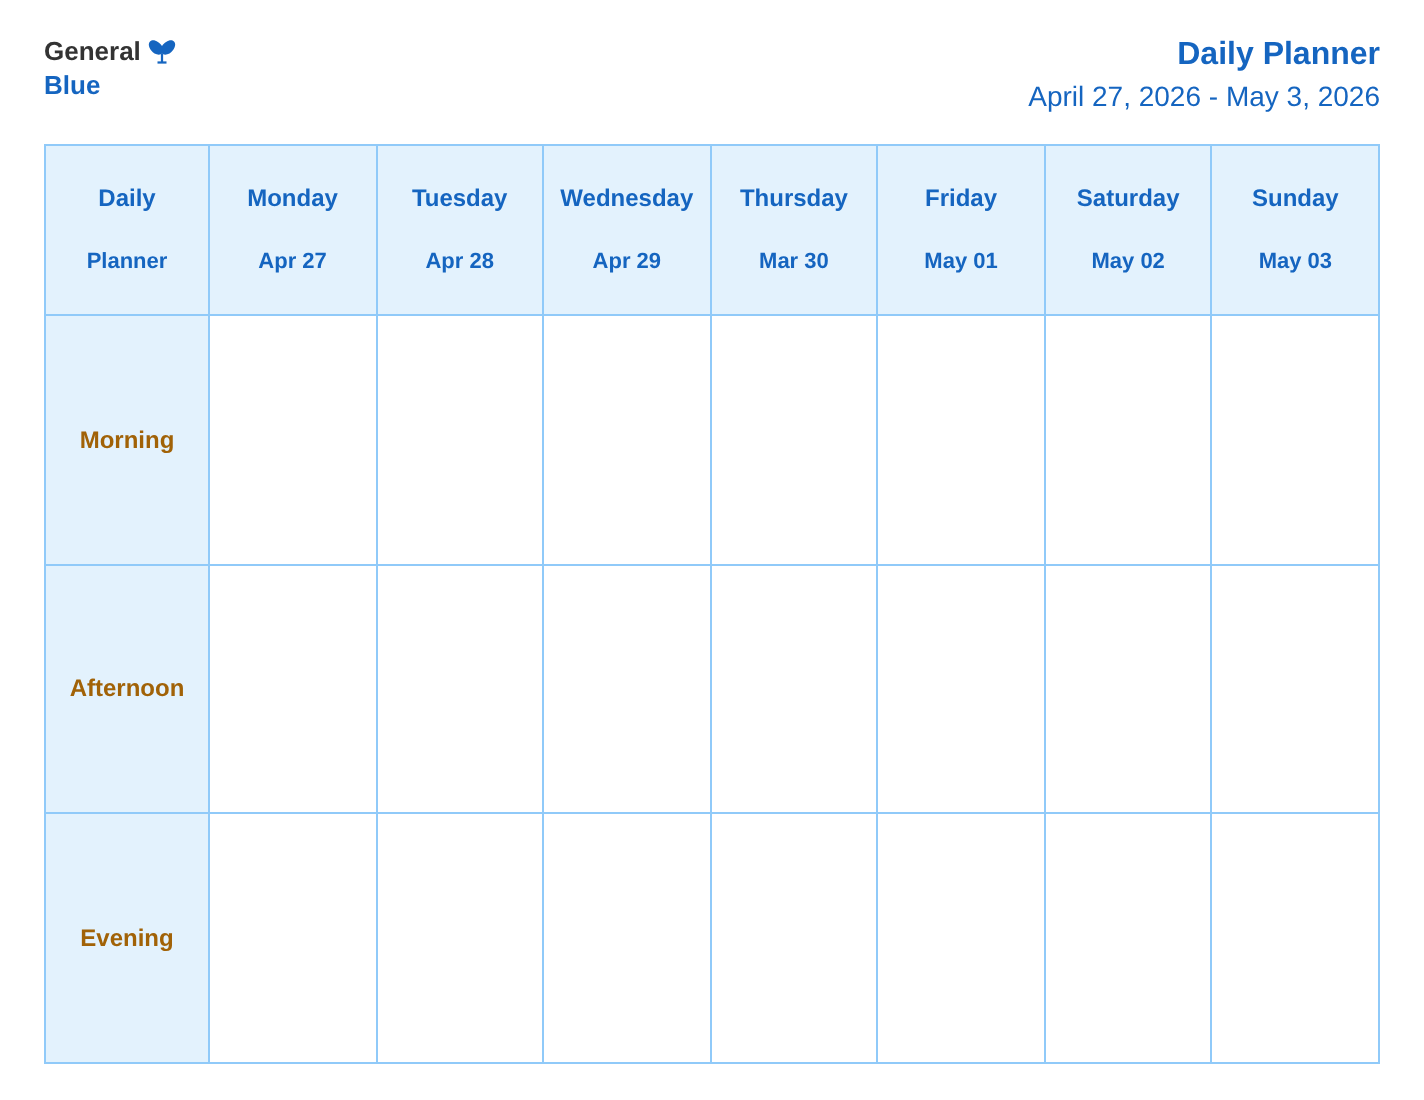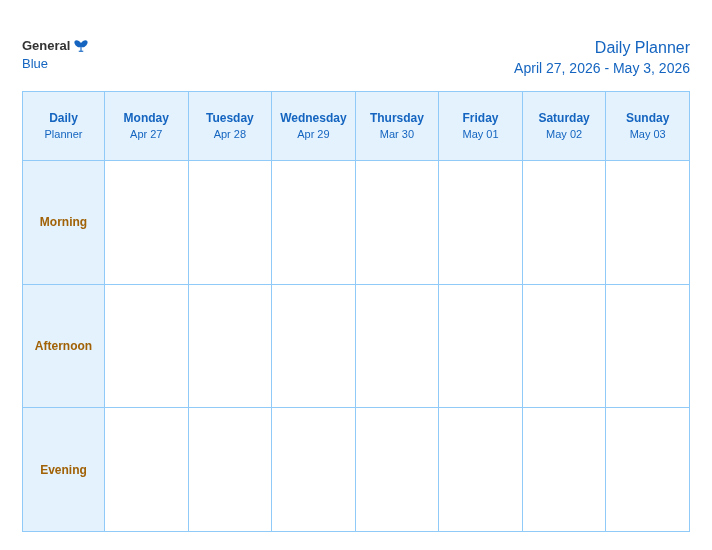--- a/index.html
+++ b/index.html
@@ -18,21 +18,20 @@
       padding: 18px 22px 18px 22px;
       display: flex;
       flex-direction: column;
     }
 
     .header {
       display: flex;
       justify-content: space-between;
       align-items: flex-start;
       margin-bottom: 14px;
-      margin-top: 20px;
     }
 
     .logo-area {
       display: flex;
       flex-direction: column;
       align-items: flex-start;
     }
 
     .logo-text {
       font-size: 13px;
@@ -53,21 +52,21 @@
       display: flex;
       align-items: center;
     }
 
     .title-area {
       text-align: right;
     }
 
     .title-area .main-title {
       font-size: 16px;
-      font-weight: normal;
+      font-weight: bold;
       color: #1565C0;
       line-height: 1.3;
     }
 
     .title-area .date-range {
       font-size: 14px;
       font-weight: normal;
       color: #1565C0;
       line-height: 1.3;
     }
@@ -97,22 +96,23 @@
     .planner-table thead tr th .day-name {
       display: block;
       font-size: 12px;
       font-weight: bold;
       color: #1565C0;
     }
 
     .planner-table thead tr th .day-date {
       display: block;
       font-size: 11px;
-      font-weight: normal;
-      color: #1565C0;
+      font-weight: bold;
+      color: #1565C0;
+      margin-top: 16px;
     }
 
     .planner-table tbody tr td {
       background: #ffffff;
       vertical-align: middle;
       text-align: center;
       padding: 0;
       height: 110px;
     }
 
@@ -147,21 +147,21 @@
     <div class="logo-area">
       <div class="logo-row">
         <span class="logo-text">General</span>
         <svg class="logo-icon" viewBox="0 0 24 18" fill="none" xmlns="http://www.w3.org/2000/svg">
           <path d="M20 2 C18 0, 14 2, 12 5 C10 2, 6 0, 4 2 C2 4, 4 8, 7 10 C9 11, 11 11, 12 10 C13 11, 15 11, 17 10 C20 8, 22 4, 20 2Z" fill="#1565C0"></path>
           <path d="M12 10 L12 16" stroke="#1565C0" stroke-width="1.5"></path>
           <path d="M9 16 L15 16" stroke="#1565C0" stroke-width="1.5"></path>
         </svg>
       </div>
       <div>
-        <span style="color:#1565C0; font-size:13px; font-weight:normal;">Blue</span>
+        <span style="color:#1565C0; font-size:13px; font-weight:bold;">Blue</span>
       </div>
     </div>
 
     <div class="title-area">
       <span class="main-title">Daily Planner</span><br>
       <span class="date-range">April 27, 2026 - May 3, 2026</span>
     </div>
   </div>
 
   <table class="planner-table">

